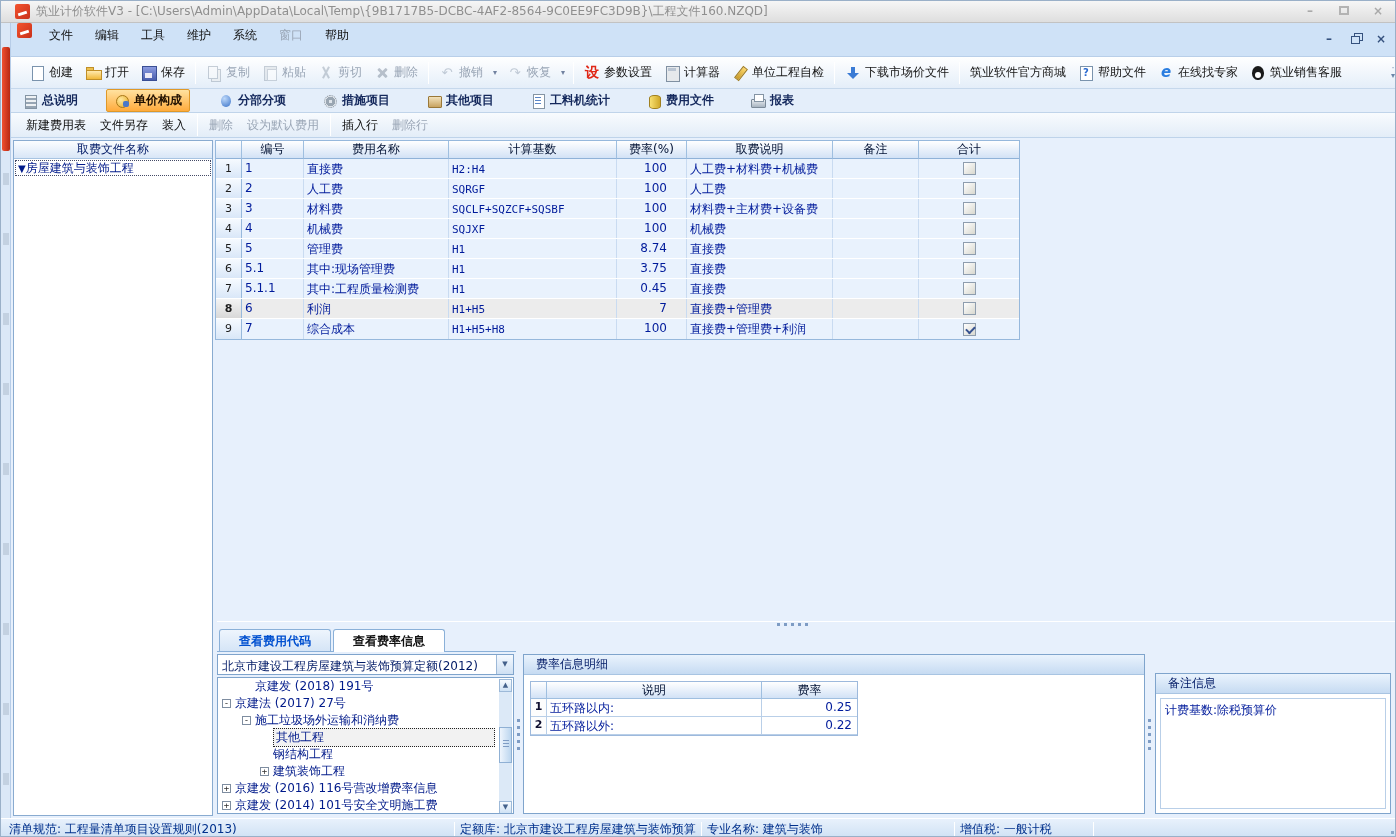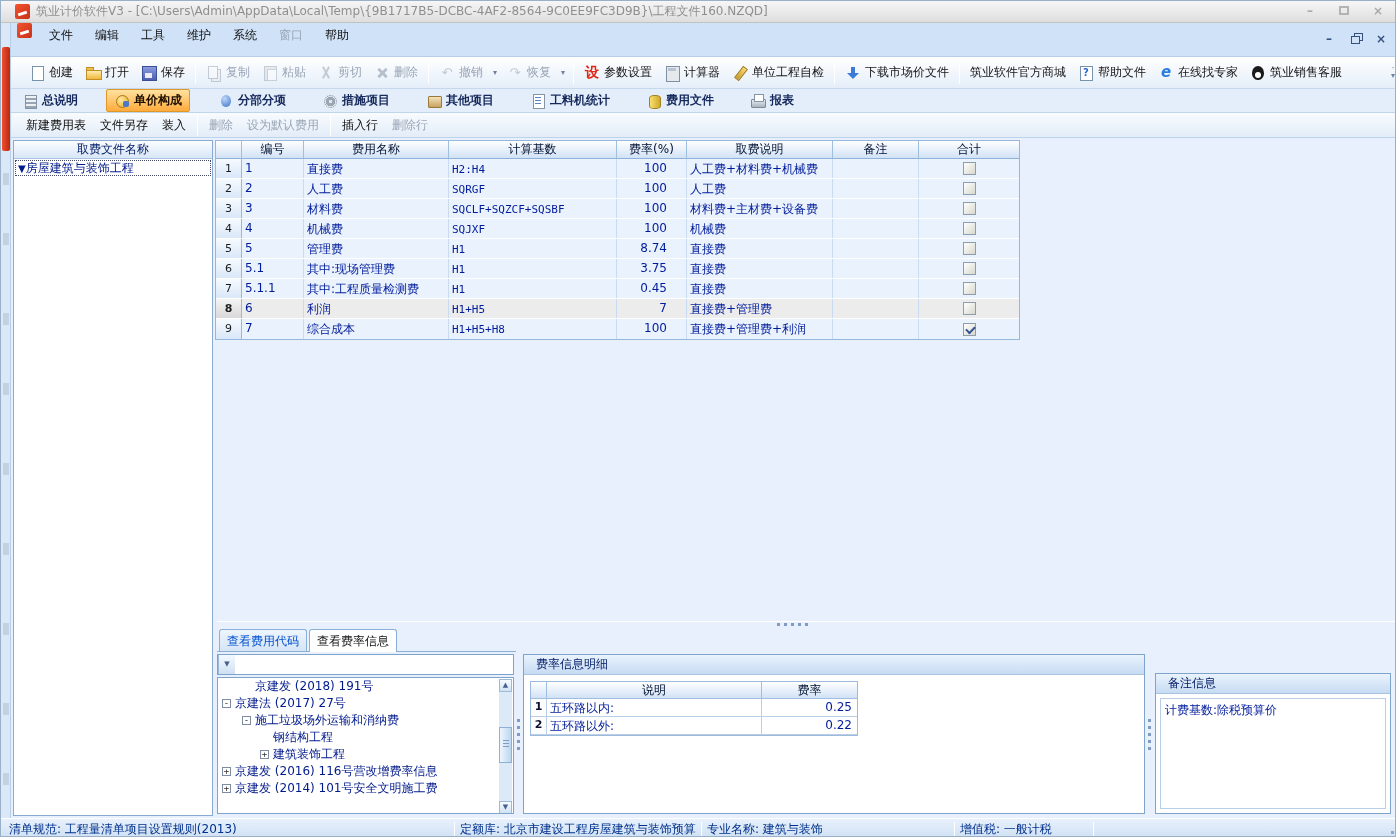--- a/index.html
+++ b/index.html
@@ -158,22 +158,22 @@
 
   
   .hsplit { position:absolute; left:216px; top:620px; width:1178px; height:8px; border-top:1px solid #fff; }
   .dots { position:absolute; display:flex; gap:4px; }
   .dots i { width:3px; height:3px; background:#7e9cc4; }
   .vdots { position:absolute; display:flex; flex-direction:column; gap:4px; }
   .vdots i { width:3px; height:3px; background:#7e9cc4; }
 
   
   .btabs { position:absolute; left:218px; top:628px; display:flex; gap:2px; height:23px; }
-  .btab { padding:3px 7px 0; border:1px solid #8ab0d8; border-bottom:none; border-radius:3px 3px 0 0;
-    background:linear-gradient(#eef5fd,#d4e4f6); color:#0050d0; }
+  .btab { padding:3px 19px 0; border:1px solid #8ab0d8; border-bottom:none; border-radius:3px 3px 0 0;
+    background:linear-gradient(#eef5fd,#d4e4f6); color:#0050d0;font-weight:bold; }
   .btab.active { background:#fff; color:#101010; position:relative; z-index:2; }
   .btabline { position:absolute; left:216px; top:650px; width:299px; height:1px; background:#8ab0d8; }
 
   
   .bpl { position:absolute; left:216px; top:651px; width:298px; height:162px; }
   .qselect { position:absolute; left:0; top:2px; width:297px; height:21px; background:#fff;
     border:1px solid #7fa4cc; display:flex; }
   .qs-text { flex:1; color:#001a66; padding:3px 4px 0; white-space:nowrap; overflow:hidden; }
   .qs-btn { width:17px; background:linear-gradient(#f4f9ff,#cfe0f3); border-left:1px solid #9db9d8;
     color:#44608a; font-size:7px; text-align:center; line-height:19px; }
@@ -529,34 +529,39 @@
     </div>
 
   <div class="btabs">
     <div class="btab">查看费用代码</div>
     <div class="btab active">查看费率信息</div>
   </div>
   <div class="btabline"></div>
 
   <div class="bpl">
     <div class="qselect">
+      <span class="qs-text">北京市建设工程房屋建筑与装饰预算定额(2012)</span>
       <span class="qs-btn">▼</span>
     </div>
     <div class="treebox">
       <div class="trow lv1">
           <span class="exp"></span>
           <span class="lbl">京建发 (2018) 191号</span>
         </div>
       <div class="trow lv0">
           <span class="exp">-</span>
           <span class="lbl">京建法 (2017) 27号</span>
         </div>
       <div class="trow lv1">
           <span class="exp">-</span>
           <span class="lbl">施工垃圾场外运输和消纳费</span>
+        </div>
+      <div class="trow lv2 sel">
+          <span class="exp"></span>
+          <span class="lbl">其他工程</span>
         </div>
       <div class="trow lv2">
           <span class="exp"></span>
           <span class="lbl">钢结构工程</span>
         </div>
       <div class="trow lv2">
           <span class="exp">+</span>
           <span class="lbl">建筑装饰工程</span>
         </div>
       <div class="trow lv0">

